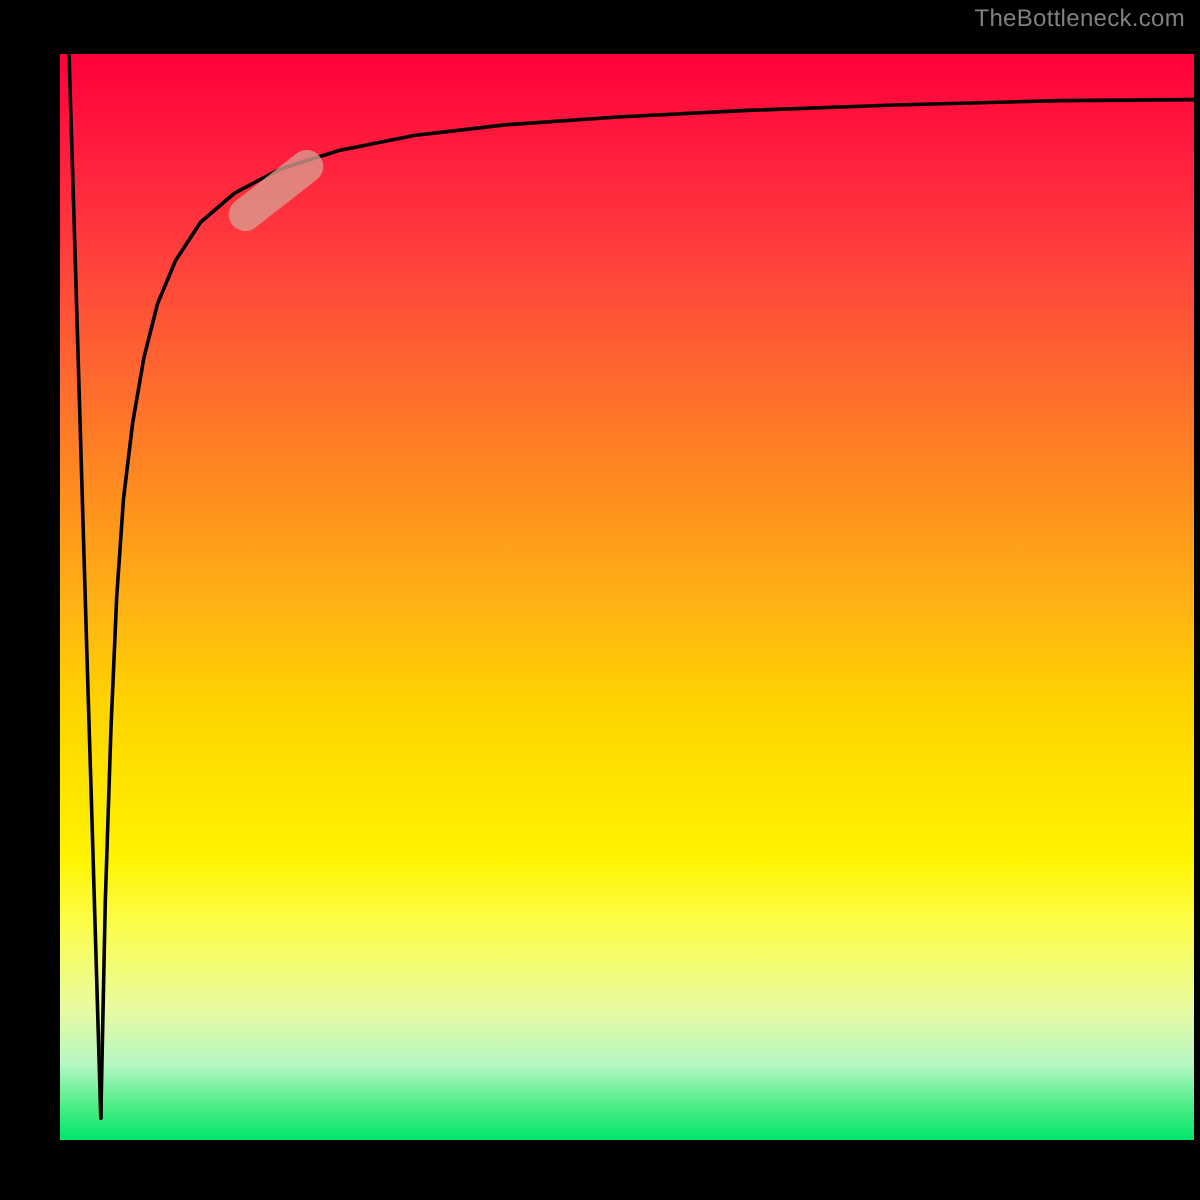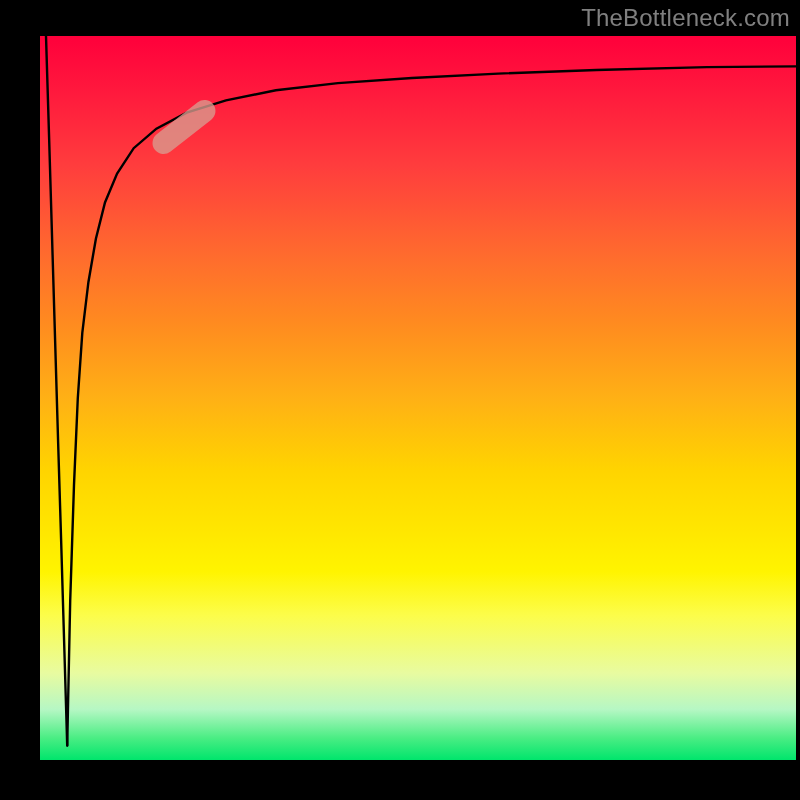--- a/index.html
+++ b/index.html
@@ -3,21 +3,21 @@
 <meta charset="utf-8">
 <style>
   * { margin: 0; padding: 0; box-sizing: border-box; }
   html, body { width: 800px; height: 800px; background: #000; overflow: hidden; }
   .container { position: relative; width: 800px; height: 800px; }
   .watermark {
     position: absolute;
     top: 4px;
     right: 10px;
     font-family: Arial, Helvetica, sans-serif;
-    font-size: 24px;
+    font-size: 16px;
     color: #808080;
     font-weight: 400;
     letter-spacing: 0.2px;
   }
   .plot-area {
     position: absolute;
     left: 40px;
     top: 36px;
     width: 756px;
     height: 724px;

